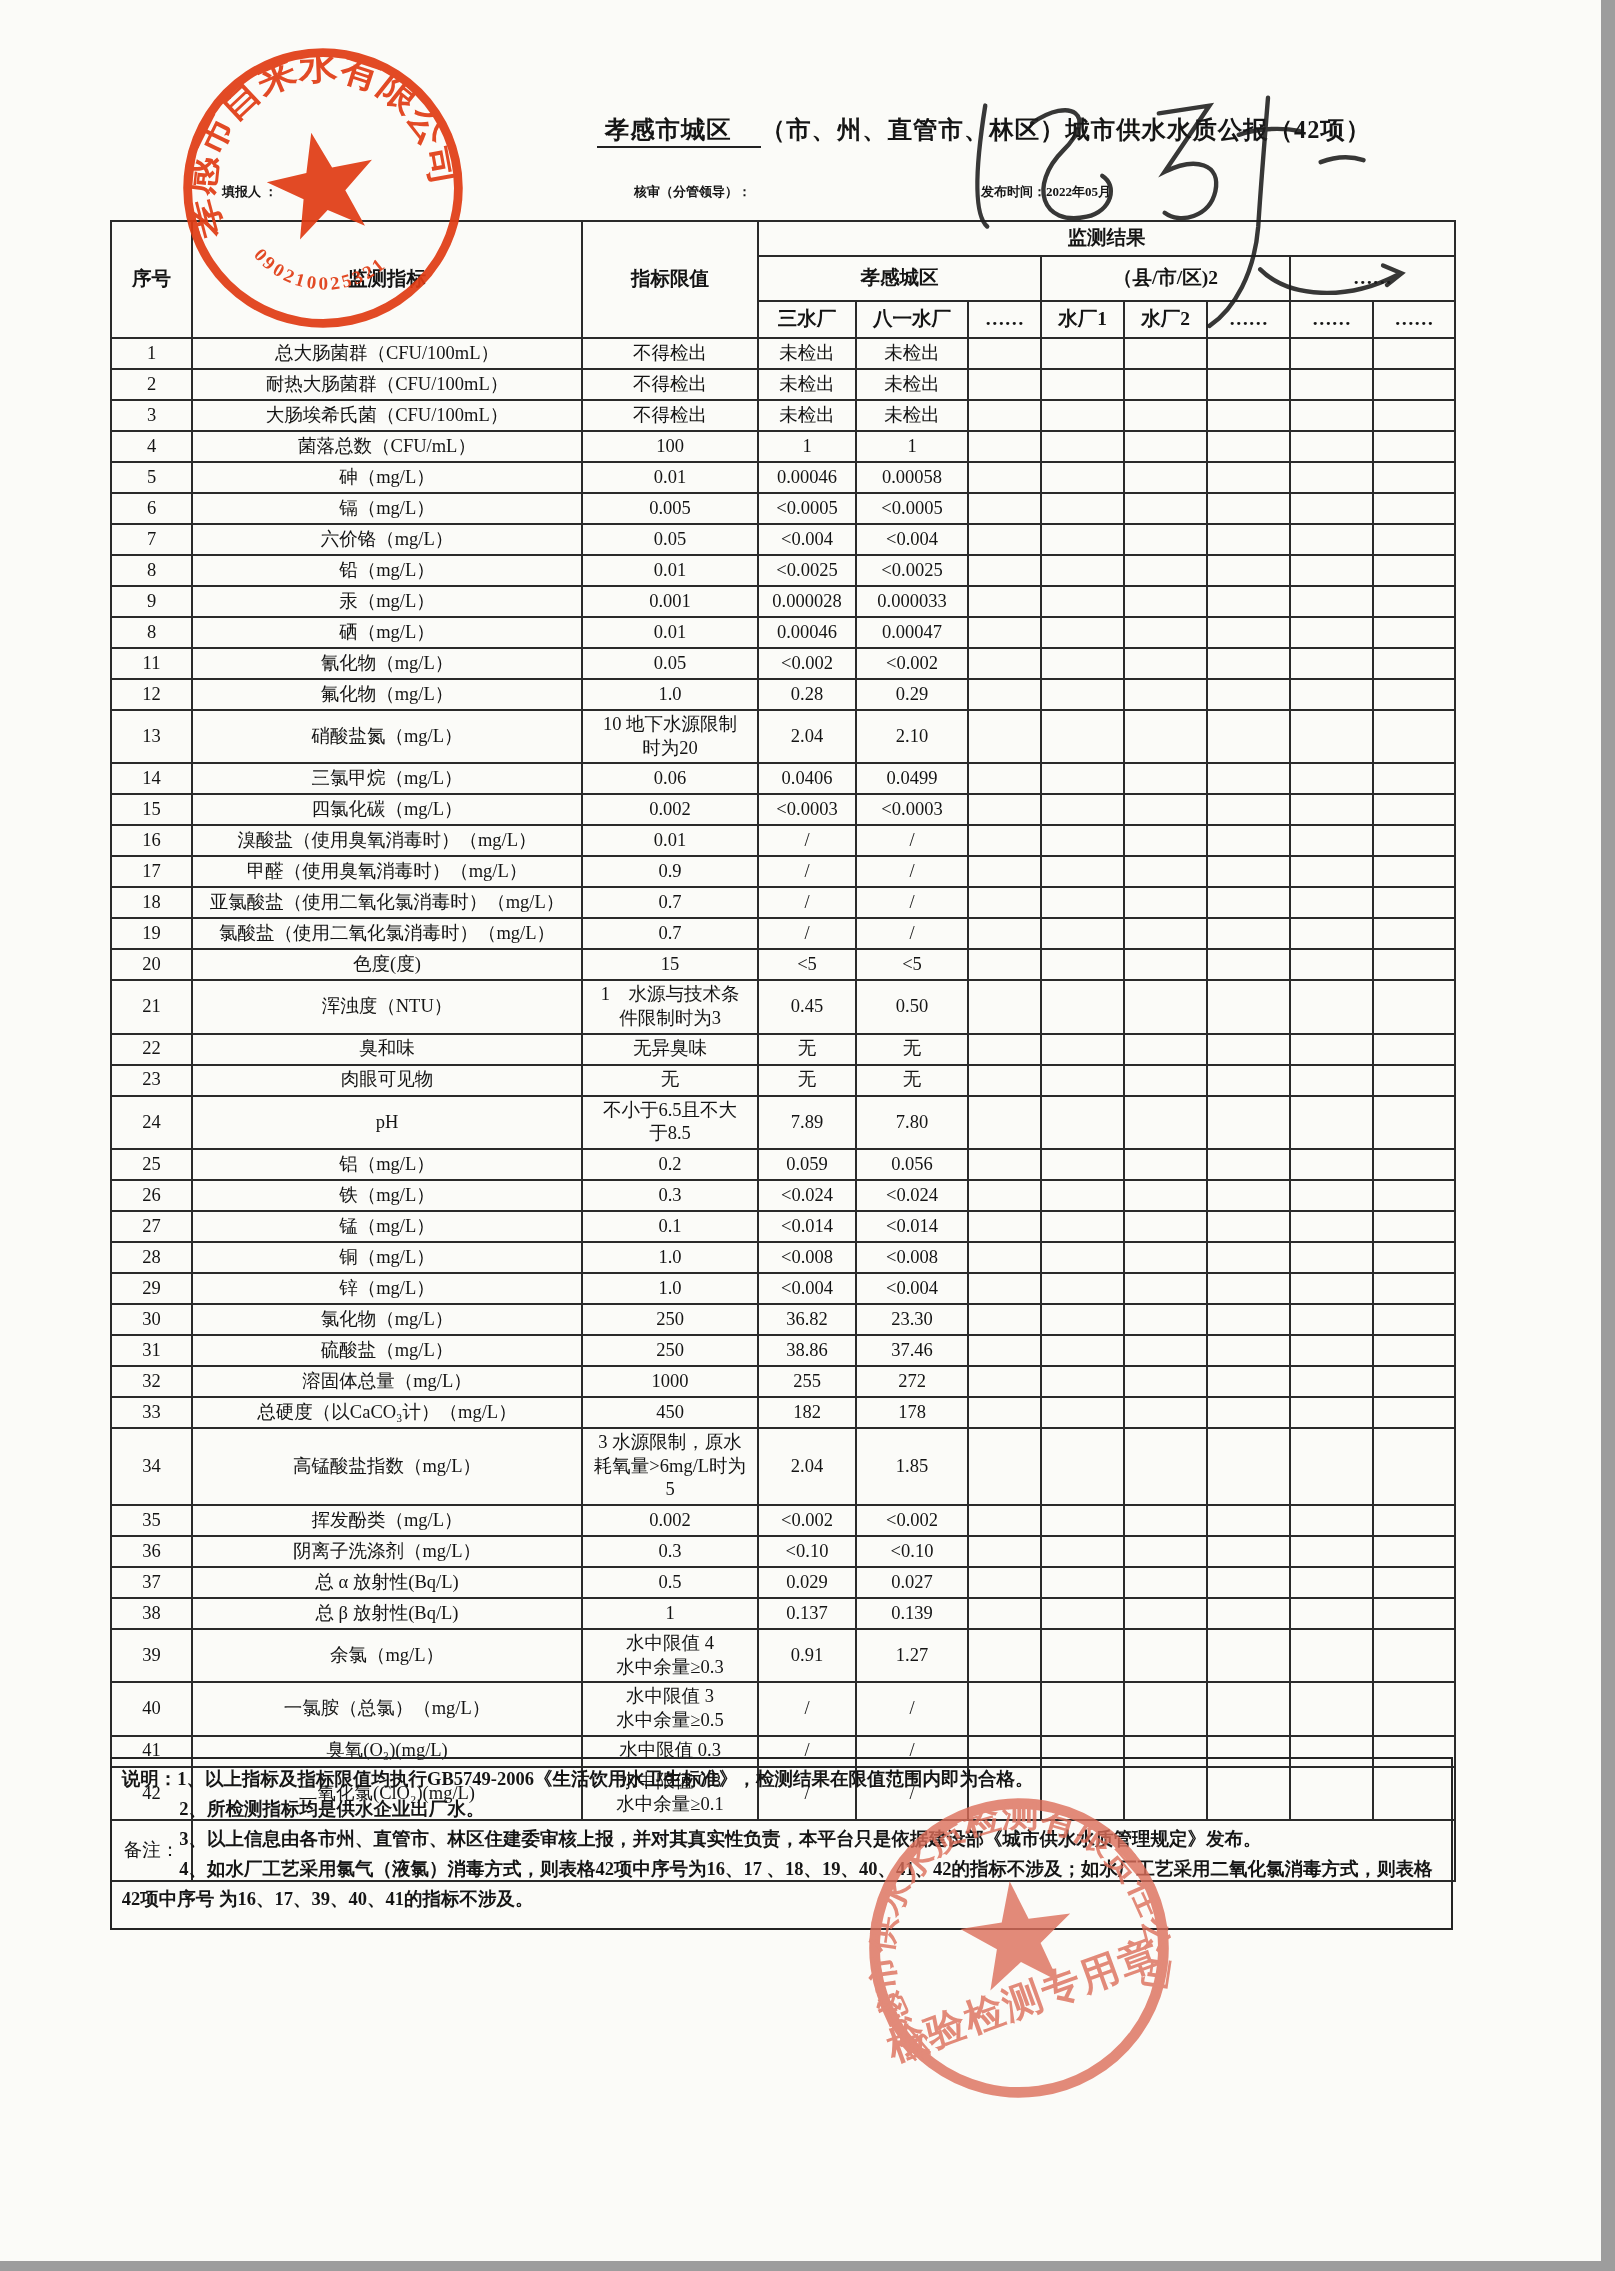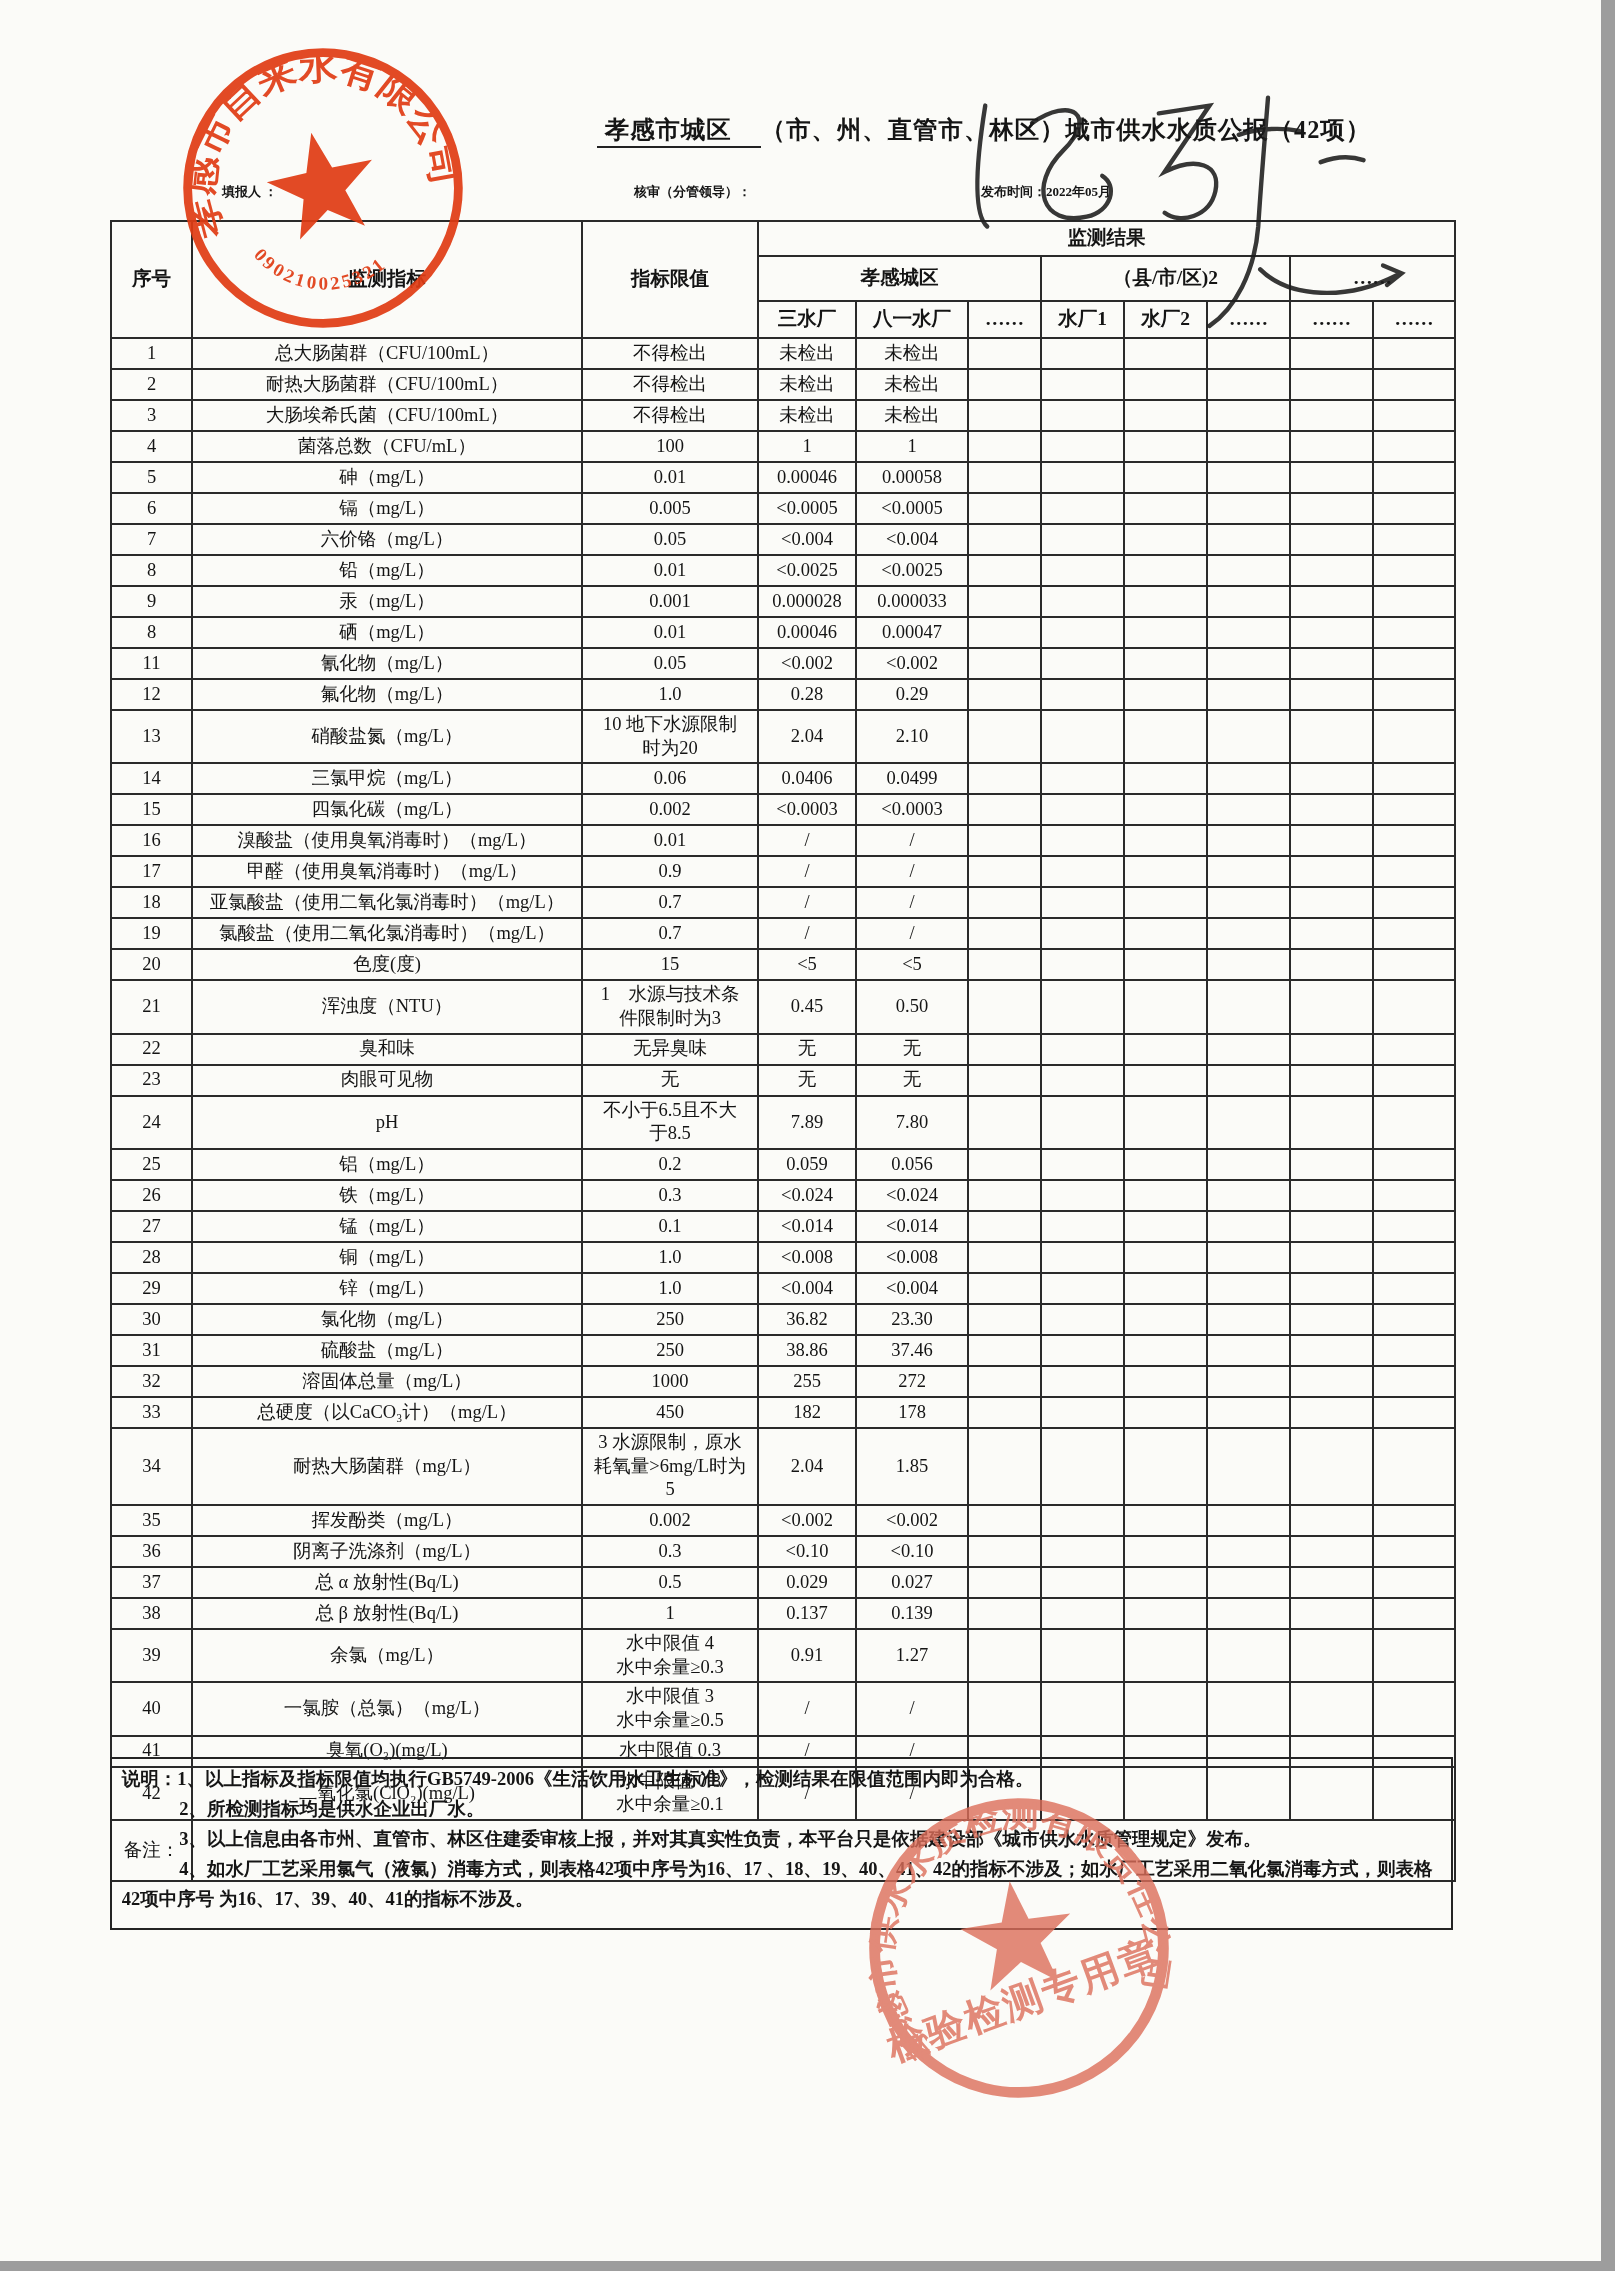--- a/index.html
+++ b/index.html
@@ -506,21 +506,21 @@
           <td>178</td>
           <td></td>
           <td></td>
           <td></td>
           <td></td>
           <td></td>
           <td></td>
         </tr>
         <tr>
           <td>34</td>
-          <td class="ind">耐热大肠菌群（mg/L）</td>
+          <td class="ind">高锰酸盐指数（mg/L）</td>
           <td class="lim">3 水源限制，原水
 耗氧量&gt;6mg/L时为
 5</td>
           <td>2.04</td>
           <td>1.85</td>
           <td></td>
           <td></td>
           <td></td>
           <td></td>
           <td></td>

